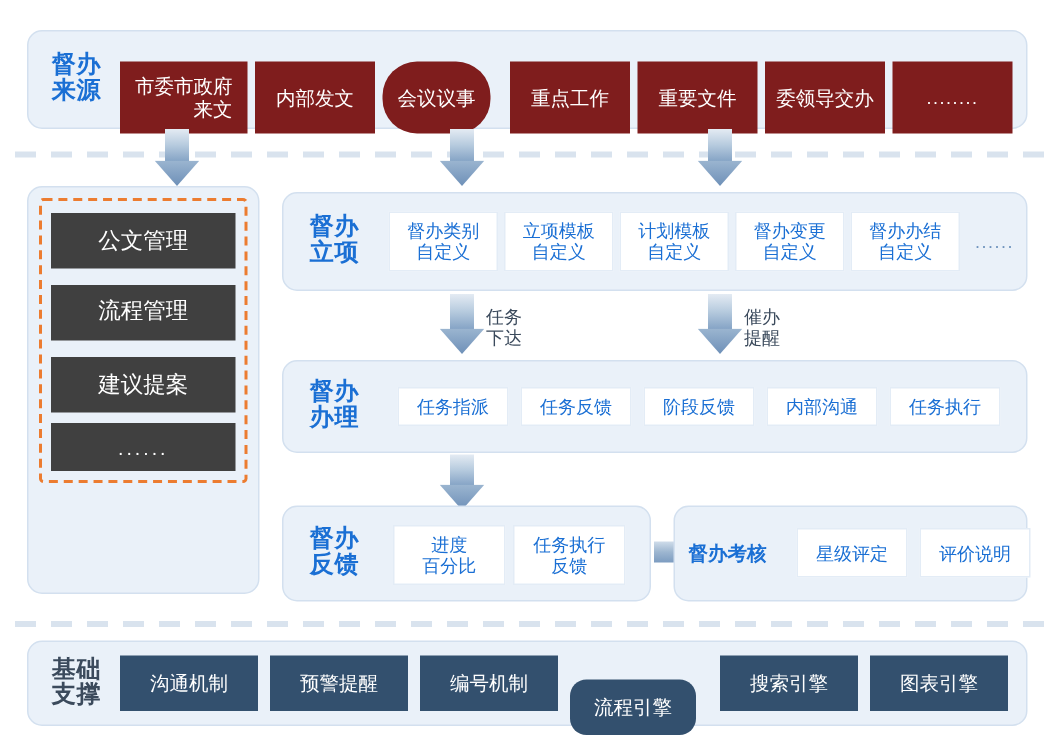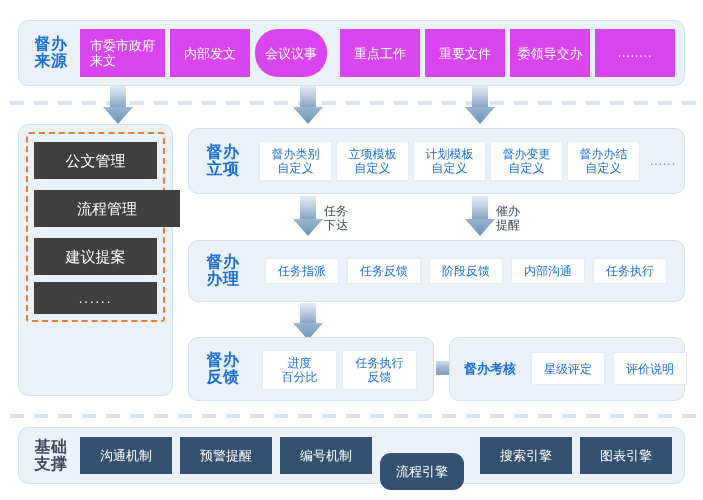--- a/index.html
+++ b/index.html
@@ -29,28 +29,29 @@
     font-size:16px;
     line-height:17px;
     letter-spacing:.5px;
     text-align:center;
     white-space:pre-line;
   }
 
   
   .chip-blue{
     position:absolute;
-    background:#d946ef;
+    background:#7f1d1d;
     color:#ffffff;
     font-size:13px;
     line-height:15px;
     display:flex;align-items:center;justify-content:center;
-    text-align:left;
-    box-sizing:border-box;
-    white-space:pre-line;
+    text-align:right;
+    box-sizing:border-box;
+    white-space:pre-line;
+    margin-top:12px;
   }
   .chip-blue.rounded{border-radius:7px;}
 
   
   .chip-orange{
     position:absolute;
     background:#404040;
     color:#ffffff;
     font-size:15px;
     line-height:17px;
@@ -140,21 +141,20 @@
     white-space:pre-line;
     text-align:left;
   }
 
   .smalllabel{
     position:absolute;
     color:#1a6fd4;
     font-weight:bold;
     font-size:13px;
     line-height:15px;
-    text-align:center;
     white-space:nowrap;
   }
 </style>
 </head>
 <body>
 
 <div class="stage">
 
   <div class="panel" style="left:18px;top:20px;width:667px;height:66px;"></div>
 
@@ -183,21 +183,21 @@
   <div class="arrow-d" style="left:465px;top:86px;width:30px;height:38px;">
     <div class="shaft" style="height:23px;"></div>
     <div class="headg"></div>
   </div>
 
   <div class="panel" style="left:18px;top:124px;width:155px;height:272px;"></div>
 
   <div class="dash-orange" style="left:26px;top:132px;width:139px;height:190px;"></div>
 
   <div class="chip-orange" style="left:34px;top:142px;width:123px;height:37px;">公文管理</div>
-  <div class="chip-orange" style="left:34px;top:190px;width:146px;height:37px;">流程管理</div>
+  <div class="chip-orange" style="left:34px;top:190px;width:123px;height:37px;font-family:Liberation Serif, serif;">流程管理</div>
   <div class="chip-orange" style="left:34px;top:238px;width:123px;height:37px;">建议提案</div>
   <div class="chip-orange" style="left:34px;top:282px;width:123px;height:32px;font-size:13px;letter-spacing:2px;">......</div>
 
 
   <div class="panel" style="left:188px;top:128px;width:497px;height:66px;"></div>
 
   <div class="seclabel" style="left:200px;top:143px;width:46px;">督办
 立项</div>
 
   <div class="chip-white" style="left:259px;top:141px;width:73px;height:40px;">督办类别

